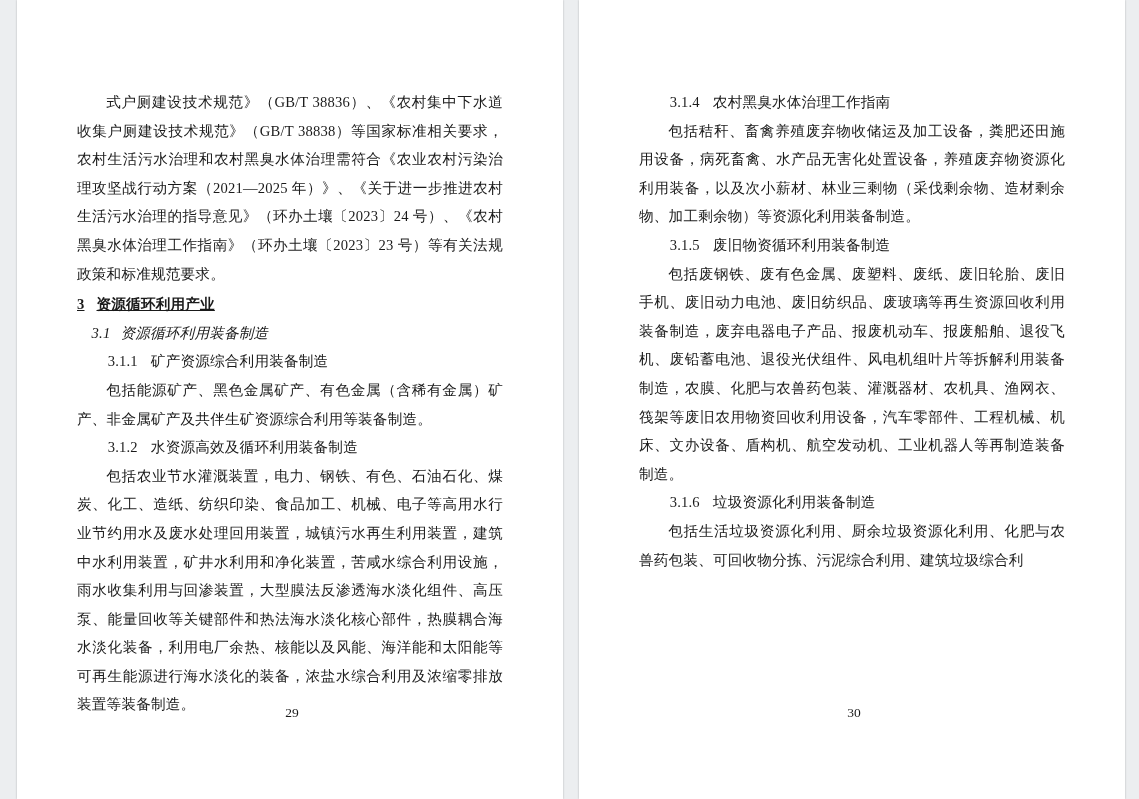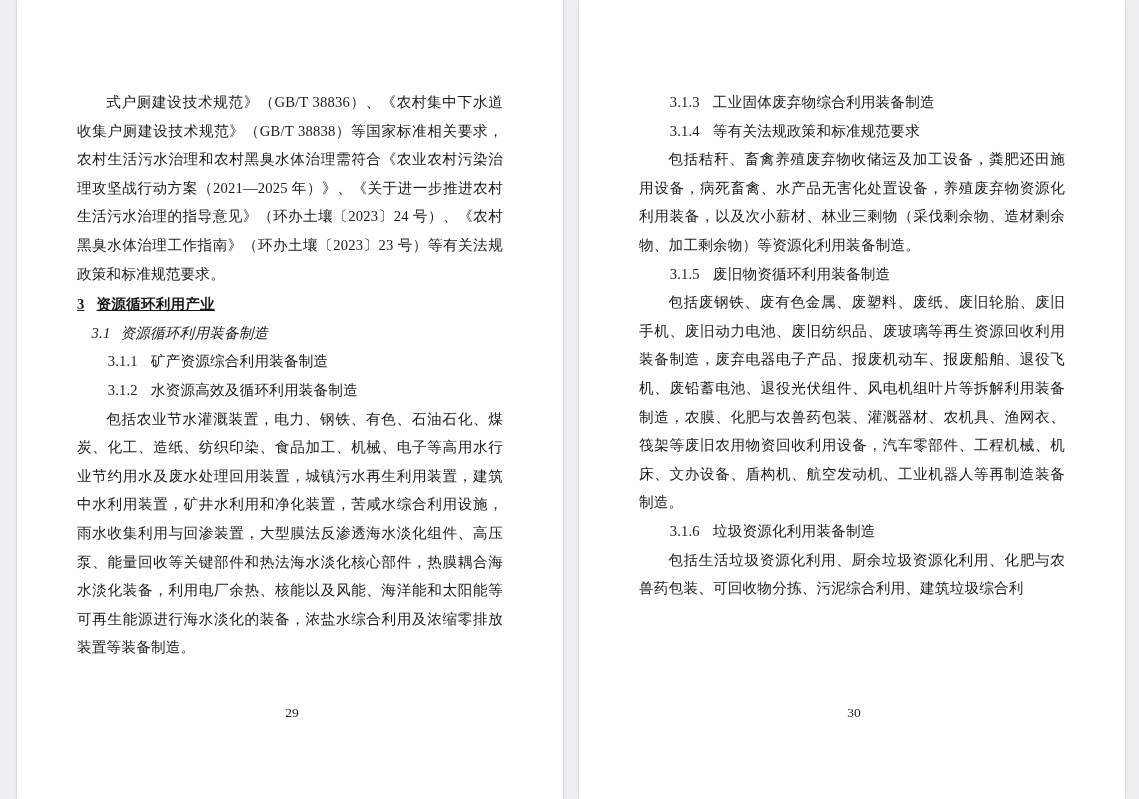--- a/index.html
+++ b/index.html
@@ -76,30 +76,30 @@
 <body>
 
 <div class="viewer">
 
   <div class="page page-left">
     <div class="content">
       <p class="body-para">式户厕建设技术规范》（GB/T 38836）、《农村集中下水道收集户厕建设技术规范》（GB/T 38838）等国家标准相关要求，农村生活污水治理和农村黑臭水体治理需符合《农业农村污染治理攻坚战行动方案（2021—2025 年）》、《关于进一步推进农村生活污水治理的指导意见》（环办土壤〔2023〕24 号）、《农村黑臭水体治理工作指南》（环办土壤〔2023〕23 号）等有关法规政策和标准规范要求。</p>
       <p class="heading1"><span class="num">3</span><span>资源循环利用产业</span></p>
       <p class="heading2"><span class="num">3.1</span><span>资源循环利用装备制造</span></p>
       <p class="heading3"><span class="num">3.1.1</span><span>矿产资源综合利用装备制造</span></p>
+      <p class="body-para">包括能源矿产、黑色金属矿产、有色金属（含稀有金属）矿产、非金属矿产及共伴生矿资源综合利用等装备制造。</p>
       <p class="heading3"><span class="num">3.1.2</span><span>水资源高效及循环利用装备制造</span></p>
       <p class="body-para">包括农业节水灌溉装置，电力、钢铁、有色、石油石化、煤炭、化工、造纸、纺织印染、食品加工、机械、电子等高用水行业节约用水及废水处理回用装置，城镇污水再生利用装置，建筑中水利用装置，矿井水利用和净化装置，苦咸水综合利用设施，雨水收集利用与回渗装置，大型膜法反渗透海水淡化组件、高压泵、能量回收等关键部件和热法海水淡化核心部件，热膜耦合海水淡化装备，利用电厂余热、核能以及风能、海洋能和太阳能等可再生能源进行海水淡化的装备，浓盐水综合利用及浓缩零排放装置等装备制造。</p>
     </div>
     <div class="page-number">29</div>
   </div>
 
   <div class="page page-right">
     <div class="content">
-      <p class="heading3"><span class="num">3.1.3</span><span>工业固体废弃物综合利用装备制造</span></p>
-      <p class="heading3"><span class="num">3.1.4</span><span>等有关法规政策和标准规范要求</span></p>
+      <p class="heading3"><span class="num">3.1.4</span><span>农村黑臭水体治理工作指南</span></p>
       <p class="body-para">包括秸秆、畜禽养殖废弃物收储运及加工设备，粪肥还田施用设备，病死畜禽、水产品无害化处置设备，养殖废弃物资源化利用装备，以及次小薪材、林业三剩物（采伐剩余物、造材剩余物、加工剩余物）等资源化利用装备制造。</p>
       <p class="heading3"><span class="num">3.1.5</span><span>废旧物资循环利用装备制造</span></p>
       <p class="body-para">包括废钢铁、废有色金属、废塑料、废纸、废旧轮胎、废旧手机、废旧动力电池、废旧纺织品、废玻璃等再生资源回收利用装备制造，废弃电器电子产品、报废机动车、报废船舶、退役飞机、废铅蓄电池、退役光伏组件、风电机组叶片等拆解利用装备制造，农膜、化肥与农兽药包装、灌溉器材、农机具、渔网衣、筏架等废旧农用物资回收利用设备，汽车零部件、工程机械、机床、文办设备、盾构机、航空发动机、工业机器人等再制造装备制造。</p>
       <p class="heading3"><span class="num">3.1.6</span><span>垃圾资源化利用装备制造</span></p>
       <p class="body-para">包括生活垃圾资源化利用、厨余垃圾资源化利用、化肥与农兽药包装、可回收物分拣、污泥综合利用、建筑垃圾综合利</p>
     </div>
     <div class="page-number">30</div>
   </div>
 
 </div>

